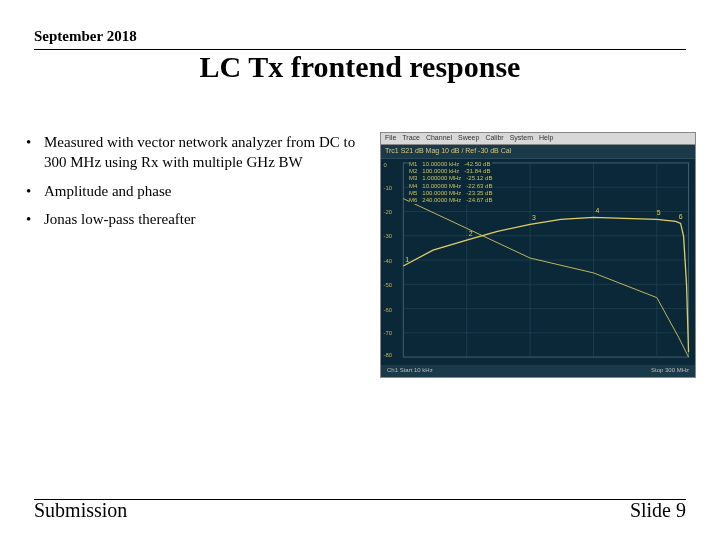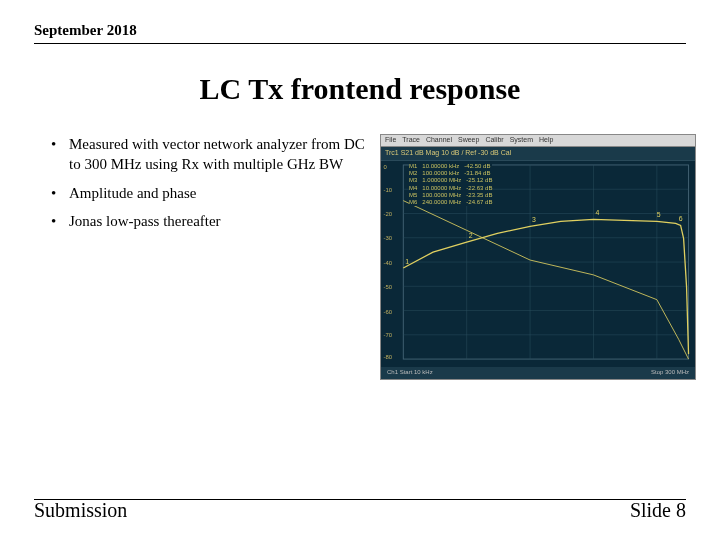--- a/index.html
+++ b/index.html
@@ -11,36 +11,36 @@
     color: #000;
     position: relative;
     overflow: hidden;
   }
   .header {
     display: flex;
     justify-content: space-between;
     padding: 22px 34px 4px 34px;
     font-weight: bold;
     font-size: 15px;
+    margin-top: 6px;
   }
   .header-rule {
     margin: 0 34px;
     border: none;
     border-top: 1.5px solid #000;
   }
   .title {
     text-align: center;
     font-size: 30px;
     font-weight: bold;
-    margin-top: 28px;
   }
   .content {
     display: flex;
-    margin-top: 28px;
-    padding: 0 24px 0 47px;
+    margin-top: 48px;
+    padding: 0 24px 0 22px;
     gap: 8px;
   }
   .bullets {
     flex: 1 1 auto;
     font-size: 15px;
     line-height: 1.35;
   }
   .bullets ul {
     list-style: none;
     padding-left: 0;
@@ -223,14 +223,14 @@
     <div class="chart-footer">
       <span>Ch1  Start 10 kHz</span>
       <span>Stop 300 MHz</span>
     </div>
   </div>
 </div>
 
 <hr class="footer-rule">
 <div class="footer">
   <span>Submission</span>
-  <span>Slide 8</span>
+  <span>Slide 9</span>
 </div>
 
 </body></html>

